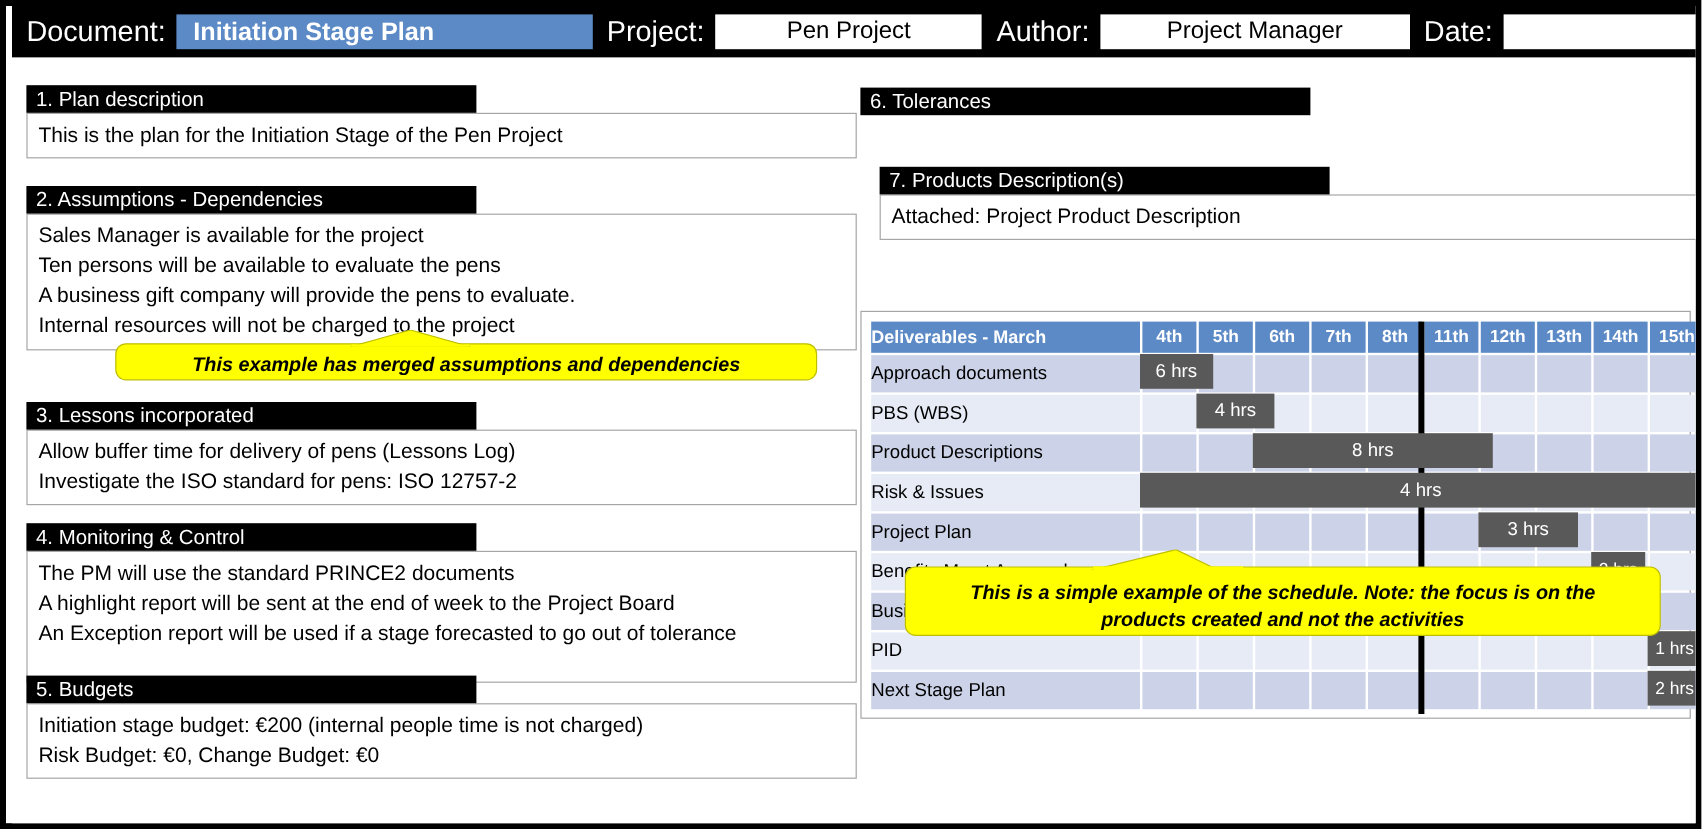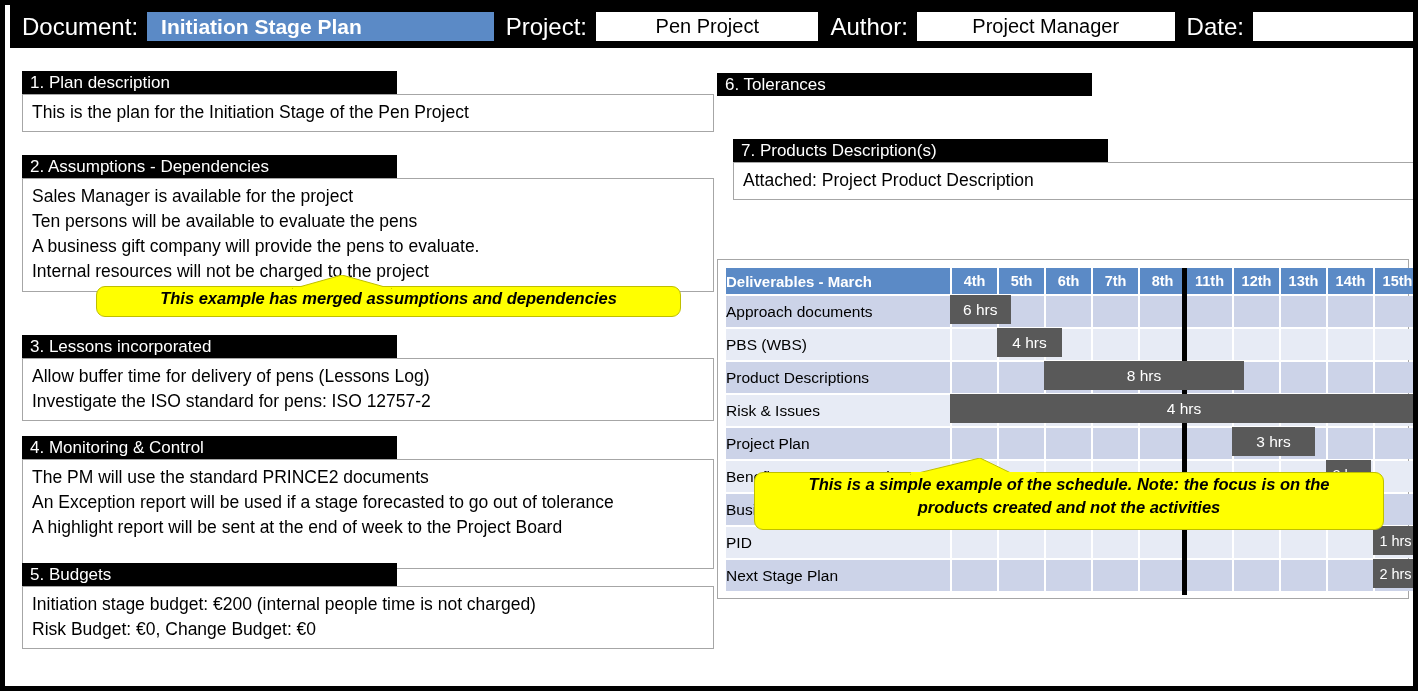--- a/index.html
+++ b/index.html
@@ -30,21 +30,21 @@
   .sec{position:absolute;}
   .sec-title{background:#000000;color:#ffffff;font-size:17px;height:23px;line-height:23px;
              padding:0 8px;box-sizing:border-box;display:inline-block;}
   .sec-box{border:1px solid #a6a6a6;background:#ffffff;box-sizing:border-box;
            padding:5px 9px 4px 9px;}
   .sec-box p{margin:0;font-size:17.5px;line-height:25px;color:#000000;white-space:nowrap;}
 
   
   .callout{position:absolute;background:#ffff00;border:1px solid #bfbf00;border-radius:9px;
            color:#000000;font-style:italic;font-weight:bold;font-size:16.5px;text-align:center;
-           box-sizing:border-box;display:flex;align-items:center;justify-content:flex-start;
+           box-sizing:border-box;display:flex;align-items:center;justify-content:flex-end;
            flex-direction:column;line-height:23px;}
 
   
   #schedWrap{position:absolute;border:1px solid #a6a6a6;background:#ffffff;box-sizing:border-box;
              padding:6px 4px 6px 6px;}
   table#sched{border-collapse:separate;border-spacing:2px 2px;table-layout:fixed;width:676px;}
   table#sched th,table#sched td{padding:0;margin:0;}
   th.thead-lbl{background:#5b8ac6;color:#ffffff;font-size:15px;font-weight:bold;text-align:left;
                padding-left:12px;height:26px;box-sizing:border-box;width:224px;}
   th.thead-day{background:#5b8ac6;color:#ffffff;font-size:14.5px;font-weight:bold;text-align:center;
@@ -113,22 +113,22 @@
         <div class="sec-box" style="height:63px;">
           <p>Allow buffer time for delivery of pens (Lessons Log)</p>
           <p>Investigate the ISO standard for pens: ISO 12757-2</p>
         </div>
       </div>
 
       <div class="sec" style="left:0;top:388px;width:692px;">
         <div class="sec-title" style="width:375px;">4. Monitoring &amp; Control</div>
         <div class="sec-box" style="height:110px;">
           <p>The PM will use the standard PRINCE2 documents</p>
+          <p>A highlight report will be sent at the end of week to the Project Board</p>
           <p>An Exception report will be used if a stage forecasted to go out of tolerance</p>
-          <p>A highlight report will be sent at the end of week to the Project Board</p>
         </div>
       </div>
 
       <div class="sec" style="left:0;top:515px;width:692px;">
         <div class="sec-title" style="width:375px;">5. Budgets</div>
         <div class="sec-box" style="height:63px;">
           <p>Initiation stage budget: €200 (internal people time is not charged)</p>
           <p>Risk Budget: €0,  Change Budget: €0</p>
         </div>
       </div>

